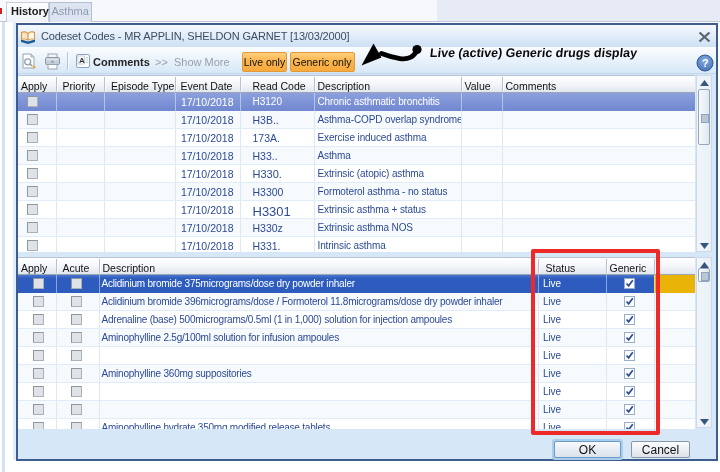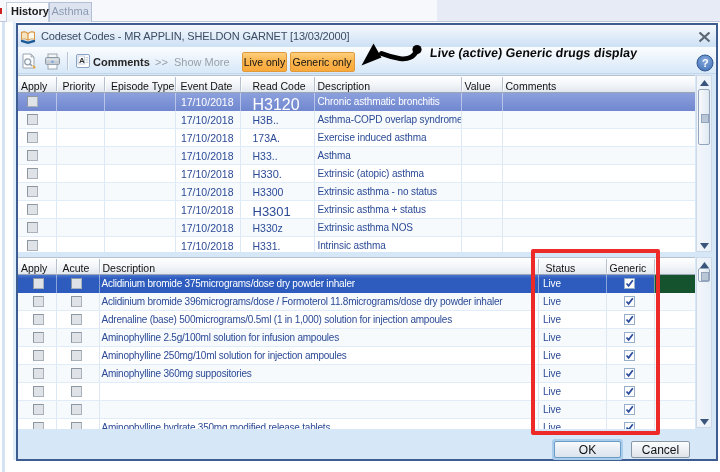--- a/index.html
+++ b/index.html
@@ -95,21 +95,21 @@
     <div class="vsep" style="left:157px"></div>
     <div class="vsep" style="left:221.5px"></div>
     <div class="vsep" style="left:296px"></div>
     <div class="vsep" style="left:442.5px"></div>
     <div class="vsep" style="left:483.5px"></div>
   </div>
 <div class="a" style="left:18px;top:93px;width:677px;height:159px;overflow:hidden;background:#fff;">
     <div class="row sel1" style="top:0px;">
       <div class="cb" style="left:9px"></div>
       <div class="rtext" style="left:157px;width:58.5px;text-align:right;font-size:10.5px;letter-spacing:0">17/10/2018</div>
-      <div class="rtext" style="left:234.5px;font-size:16px;letter-spacing:0">H3120</div>
+      <div class="rtext" style="left:234.5px;font-size:10px;letter-spacing:0">H3120</div>
       <div class="rtext" style="left:299.5px">Chronic asthmatic bronchitis</div>
       <div class="gsepb" style="left:38px"></div>
       <div class="gsepb" style="left:86px"></div>
       <div class="gsepb" style="left:157px"></div>
       <div class="gsepb" style="left:221.5px"></div>
       <div class="gsepb" style="left:296px"></div>
       <div class="gsepb" style="left:442.5px"></div>
       <div class="gsepb" style="left:483.5px"></div>
     </div>
     <div class="row alt" style="top:18px;border-bottom:1px solid #e0edf9;box-sizing:border-box;">
@@ -161,21 +161,21 @@
       <div class="gsep" style="left:157px"></div>
       <div class="gsep" style="left:221.5px"></div>
       <div class="gsep" style="left:296px"></div>
       <div class="gsep" style="left:442.5px"></div>
       <div class="gsep" style="left:483.5px"></div>
     </div>
     <div class="row alt" style="top:90px;border-bottom:1px solid #e0edf9;box-sizing:border-box;">
       <div class="cb" style="left:9px"></div>
       <div class="rtext" style="left:157px;width:58.5px;text-align:right;font-size:10.5px;letter-spacing:0">17/10/2018</div>
       <div class="rtext" style="left:234.5px;font-size:10.5px;letter-spacing:0">H3300</div>
-      <div class="rtext" style="left:299.5px">Extrinsic asthma - no status</div>
+      <div class="rtext" style="left:299.5px">Formoterol asthma - no status</div>
       <div class="gsep" style="left:38px"></div>
       <div class="gsep" style="left:86px"></div>
       <div class="gsep" style="left:157px"></div>
       <div class="gsep" style="left:221.5px"></div>
       <div class="gsep" style="left:296px"></div>
       <div class="gsep" style="left:442.5px"></div>
       <div class="gsep" style="left:483.5px"></div>
     </div>
     <div class="row" style="top:108px;border-bottom:1px solid #e0edf9;box-sizing:border-box;">
       <div class="cb" style="left:9px"></div>
@@ -222,21 +222,21 @@
     <div class="hcell" style="left:44.5px">Acute</div>
     <div class="hcell" style="left:84.5px">Description</div>
     <div class="hcell" style="left:527.5px">Status</div>
     <div class="hcell" style="left:591.5px">Generic</div>
     <div class="vsep" style="left:38px"></div>
     <div class="vsep" style="left:80.5px"></div>
     <div class="vsep" style="left:520px"></div>
     <div class="vsep" style="left:588px"></div>
     <div class="vsep" style="left:636px"></div>
   </div>
-<div class="a" style="left:18px;top:275px;width:677px;height:154px;overflow:hidden;background:#14532d;">
+<div class="a" style="left:18px;top:275px;width:677px;height:154px;overflow:hidden;background:#eab308;">
     <div class="row sel2" style="top:0px;width:636px;">
       <div class="cb" style="left:15px"></div>
       <div class="cb" style="left:53px"></div>
       <div class="rtext" style="left:83.5px;letter-spacing:-0.22px">Aclidinium bromide 375micrograms/dose dry powder inhaler</div>
       <div class="rtext" style="left:525px">Live</div>
       <div class="cbw" style="left:606px">
         <svg width="9" height="9" style="position:absolute;left:0px;top:0px" viewBox="0 0 9 9">
           <path d="M1.5 4.5 L3.6 6.8 L7.8 1.2" stroke="#2a4b9c" stroke-width="1.7" fill="none"></path>
         </svg>
       </div>
@@ -290,21 +290,20 @@
       </div>
       <div class="gsep" style="left:38px"></div>
       <div class="gsep" style="left:80.5px"></div>
       <div class="gsep" style="left:520px"></div>
       <div class="gsep" style="left:588px"></div>
       <div class="gsep" style="left:636px"></div>
     </div>
     <div class="row" style="top:72px;border-bottom:1px solid #e0edf9;box-sizing:border-box;">
       <div class="cb" style="left:15px"></div>
       <div class="cb" style="left:53px"></div>
-      <div class="rtext" style="left:83.5px;letter-spacing:-0.22px">Aminophylline 250mg/10ml solution for injection ampoules</div>
       <div class="rtext" style="left:525px">Live</div>
       <div class="cbw" style="left:606px">
         <svg width="9" height="9" style="position:absolute;left:0px;top:0px" viewBox="0 0 9 9">
           <path d="M1.5 4.5 L3.6 6.8 L7.8 1.2" stroke="#2a4b9c" stroke-width="1.7" fill="none"></path>
         </svg>
       </div>
       <div class="gsep" style="left:38px"></div>
       <div class="gsep" style="left:80.5px"></div>
       <div class="gsep" style="left:520px"></div>
       <div class="gsep" style="left:588px"></div>

